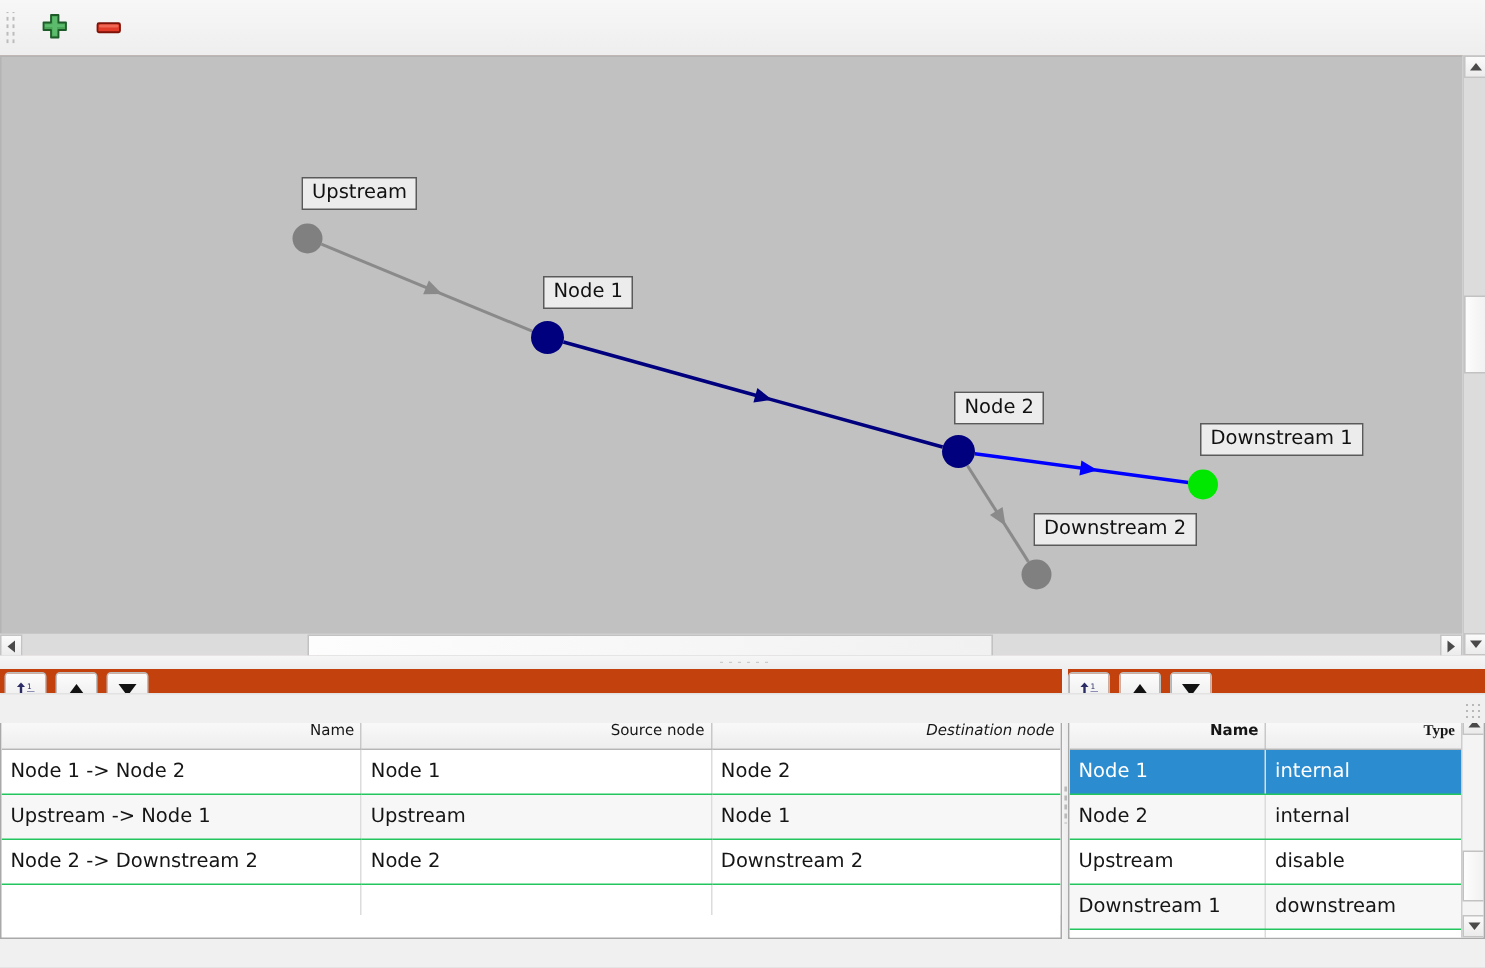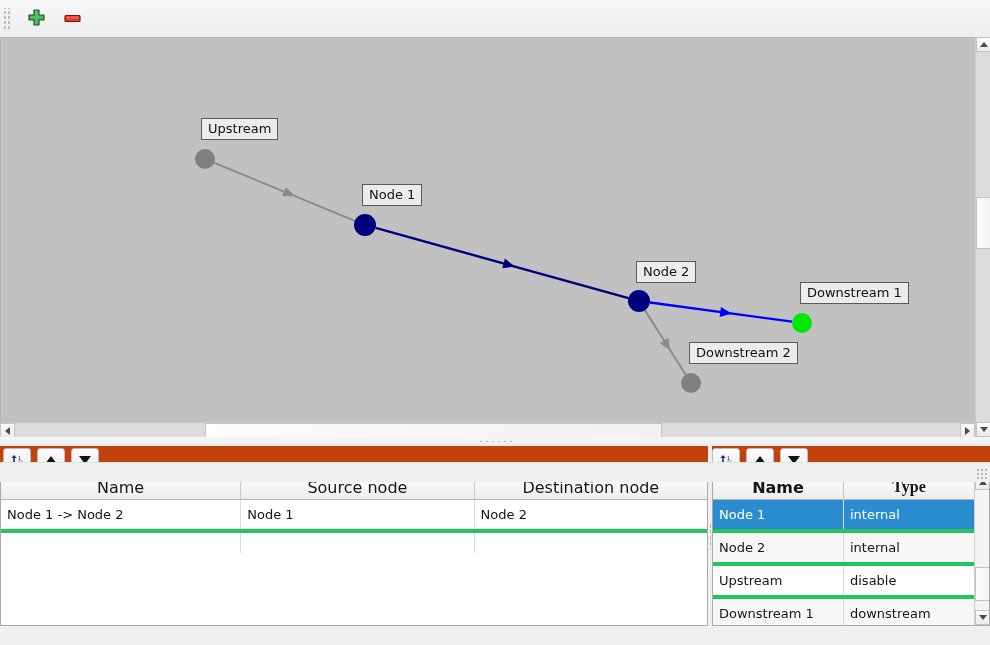--- a/index.html
+++ b/index.html
@@ -115,28 +115,28 @@
   .table-box {
     position: absolute; left: 0; top: 28px; right: 0; bottom: 0;
     background: #ffffff; border: 1px solid #a9a9a9; box-sizing: border-box;
     overflow: hidden;
   }
   table { border-collapse: collapse; width: 100%; table-layout: fixed; }
   thead th {
     background: linear-gradient(#fdfdfd,#eeeeee);
     border-right: 1px solid #c8c8c8;
     border-bottom: 1px solid #b5b5b5;
-    font-weight: normal; font-size: 16px; color: #161616;
-    height: 24px; padding: 0 4px; text-align: center;
+    font-weight: normal; font-size: 10px; color: #161616;
+    height: 24px; padding: 0 4px; text-align: right;
   }
   .pane-right thead th { font-weight: bold; }
   thead th:last-child { border-right: none; }
   tbody td {
     border-right: 1px solid #dcdcdc;
-    border-bottom: 4px solid #22c55e;
+    border-bottom: 1px solid #22c55e;
     height: 29px; padding: 0 6px; font-size: 13px; color: #151515;
     white-space: nowrap; overflow: hidden; text-overflow: ellipsis;
   }
   tbody td:last-child { border-right: none; }
   tbody tr:nth-child(odd)  td { background: #ffffff; }
   tbody tr:nth-child(even) td { background: #f7f7f7; }
   tbody tr.selected td { background: #2b8dd0 !important; color: #ffffff; }
   tbody tr.filler td { background: #ffffff; height: 20px; border-bottom: none; }
 
   .vsb-right {
@@ -260,28 +260,38 @@
         <span class="tri-down"></span>
       </div>
     </div>
 
     <div class="table-box">
       <table id="edges-table">
         <thead>
             <tr>
               <th style="width: 34%;">Name</th>
               <th style="width: 33%;">Source node</th>
-              <th style="width: 33%;">Destination node</th>
+              <th style="width: 33%; font-style: italic;">Destination node</th>
             </tr>
           </thead>
         <tbody>
             <tr>
               <td>Node 1 -&gt; Node 2</td>
               <td>Node 1</td>
               <td>Node 2</td>
+            </tr>
+            <tr>
+              <td>Upstream -&gt; Node 1</td>
+              <td>Upstream</td>
+              <td>Node 1</td>
+            </tr>
+            <tr>
+              <td>Node 2 -&gt; Downstream 2</td>
+              <td>Node 2</td>
+              <td>Downstream 2</td>
             </tr>
             <tr class="filler">
               <td></td>
               <td></td>
               <td></td>
             </tr>
           </tbody>
       </table>
     </div>
   </div>

